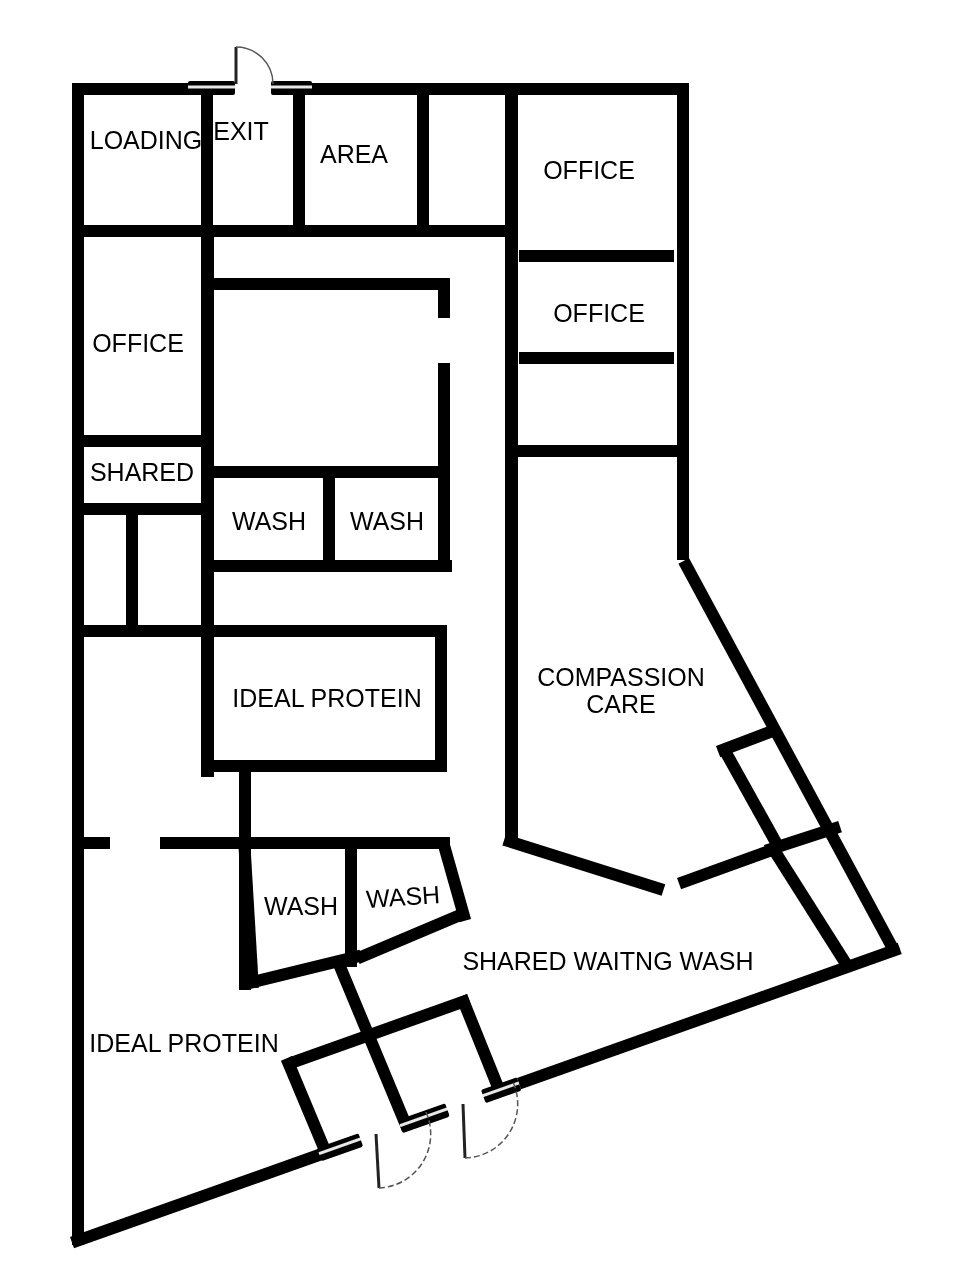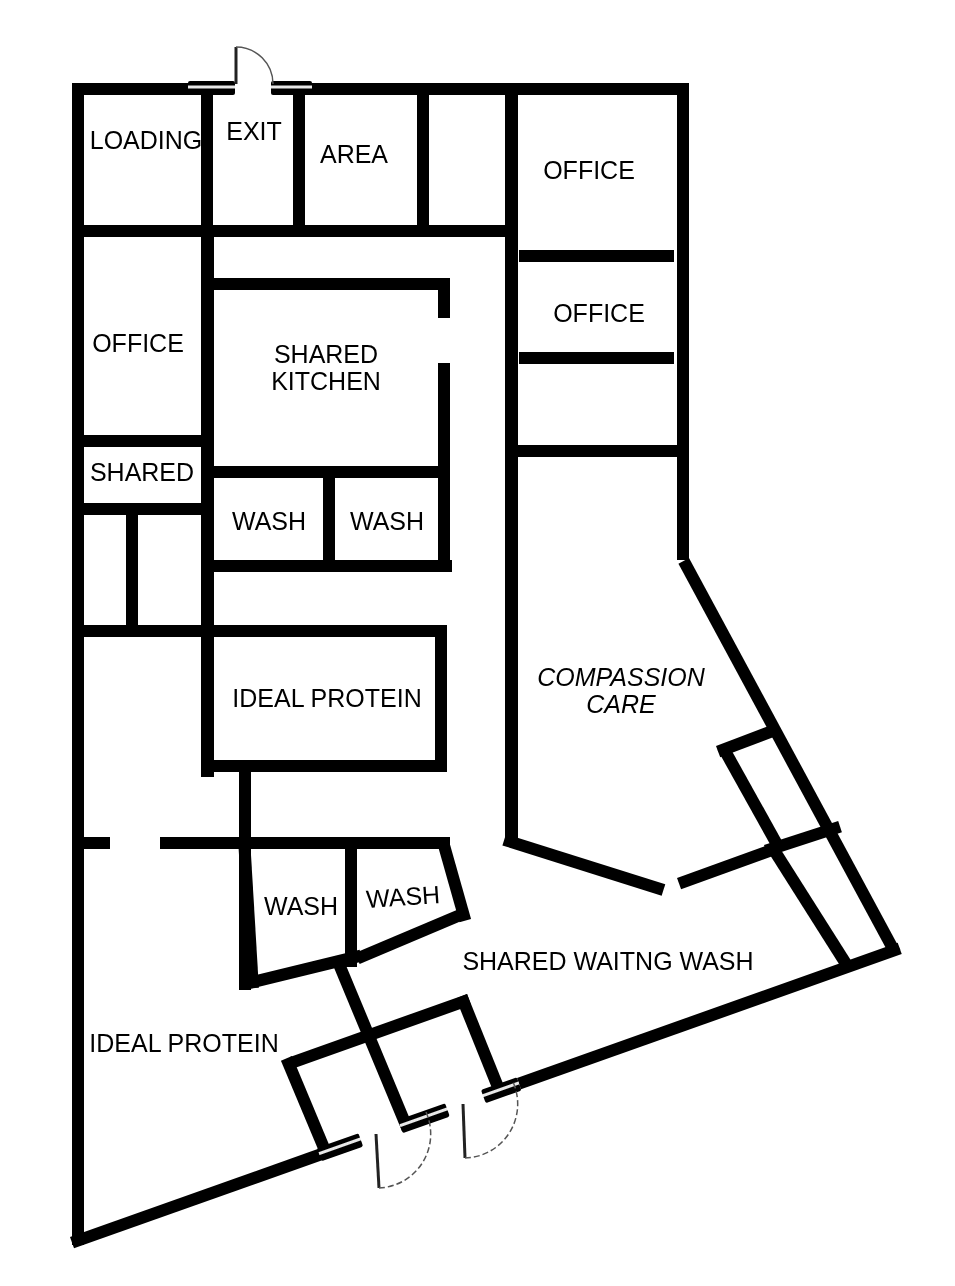--- a/index.html
+++ b/index.html
@@ -84,29 +84,28 @@
   <svg class="svg-layer" width="955" height="1286" viewBox="0 0 955 1286">
     <line x1="236" y1="84" x2="236" y2="47" stroke="#222" stroke-width="3"></line>
     <path d="M236,47 A37,37 0 0 1 273,84" fill="none" stroke="#555" stroke-width="1.5"></path>
     <line x1="376" y1="1134" x2="379" y2="1188" stroke="#222" stroke-width="3"></line>
     <path d="M379,1188 A54,54 0 0 0 426,1112" fill="none" stroke="#555" stroke-width="1.5" stroke-dasharray="6 3"></path>
     <line x1="463" y1="1104" x2="465" y2="1158" stroke="#222" stroke-width="3"></line>
     <path d="M465,1158 A54,54 0 0 0 513,1082" fill="none" stroke="#555" stroke-width="1.5" stroke-dasharray="6 3"></path>
   </svg>
 
   <div class="lbl" style="left:140px;top:140px;padding-left:12px;">LOADING</div>
-  <div class="lbl" style="left:254px;top:131px;">EXIT</div>
+  <div class="lbl" style="left:241px;top:131px;">EXIT</div>
   <div class="lbl" style="left:354px;top:154px;">AREA</div>
   <div class="lbl" style="left:589px;top:170px;">OFFICE</div>
   <div class="lbl" style="left:599px;top:313px;">OFFICE</div>
   <div class="lbl" style="left:138px;top:343px;">OFFICE</div>
   <div class="lbl" style="left:142px;top:472px;">SHARED</div>
-  <div class="lbl wrap" style="left:326px;top:368px;width:140px;">SHARED KITCHEN</div>
   <div class="lbl" style="left:269px;top:521px;">WASH</div>
   <div class="lbl" style="left:387px;top:521px;">WASH</div>
   <div class="lbl" style="left:327px;top:698px;">IDEAL PROTEIN</div>
-  <div class="lbl wrap" style="left:621px;top:691px;width:200px;font-style:italic;">COMPASSION CARE</div>
+  <div class="lbl wrap" style="left:621px;top:691px;width:200px;">COMPASSION CARE</div>
   <div class="lbl" style="left:301px;top:906px;">WASH</div>
   <div class="lbl" style="left:403px;top:897px;transform:translate(-50%,-50%) rotate(-4deg);">WASH</div>
   <div class="lbl" style="left:608px;top:961px;">SHARED WAITNG WASH</div>
   <div class="lbl" style="left:184px;top:1043px;">IDEAL PROTEIN</div>
 
 </div>
 
 </body></html>

